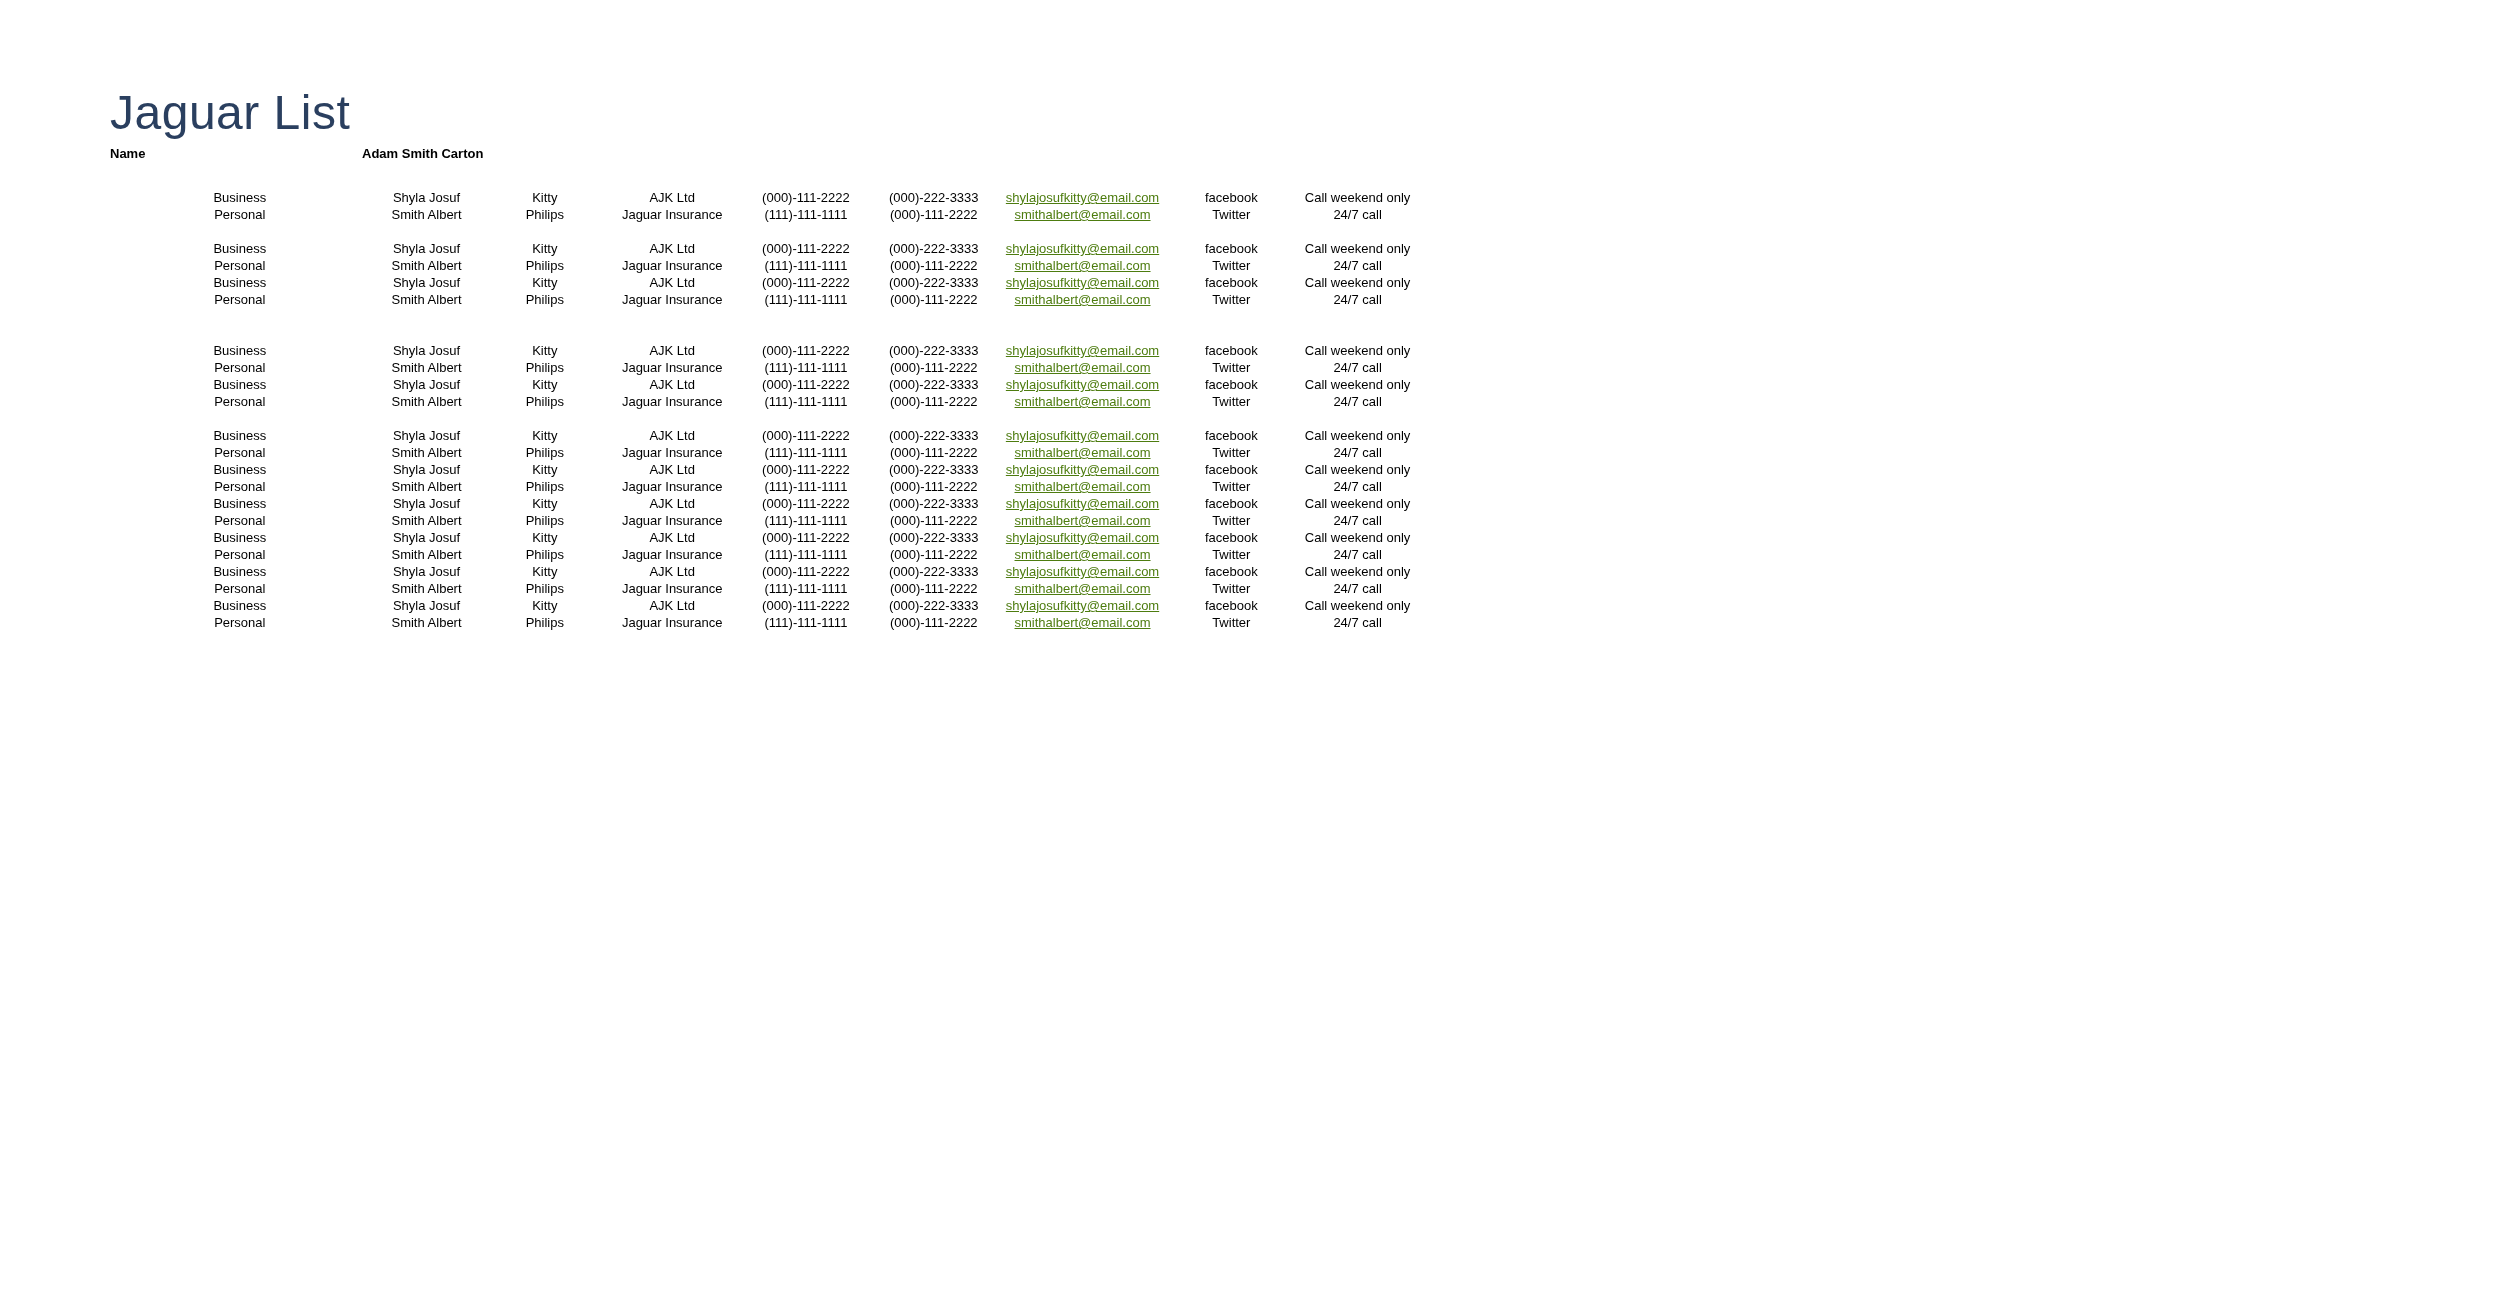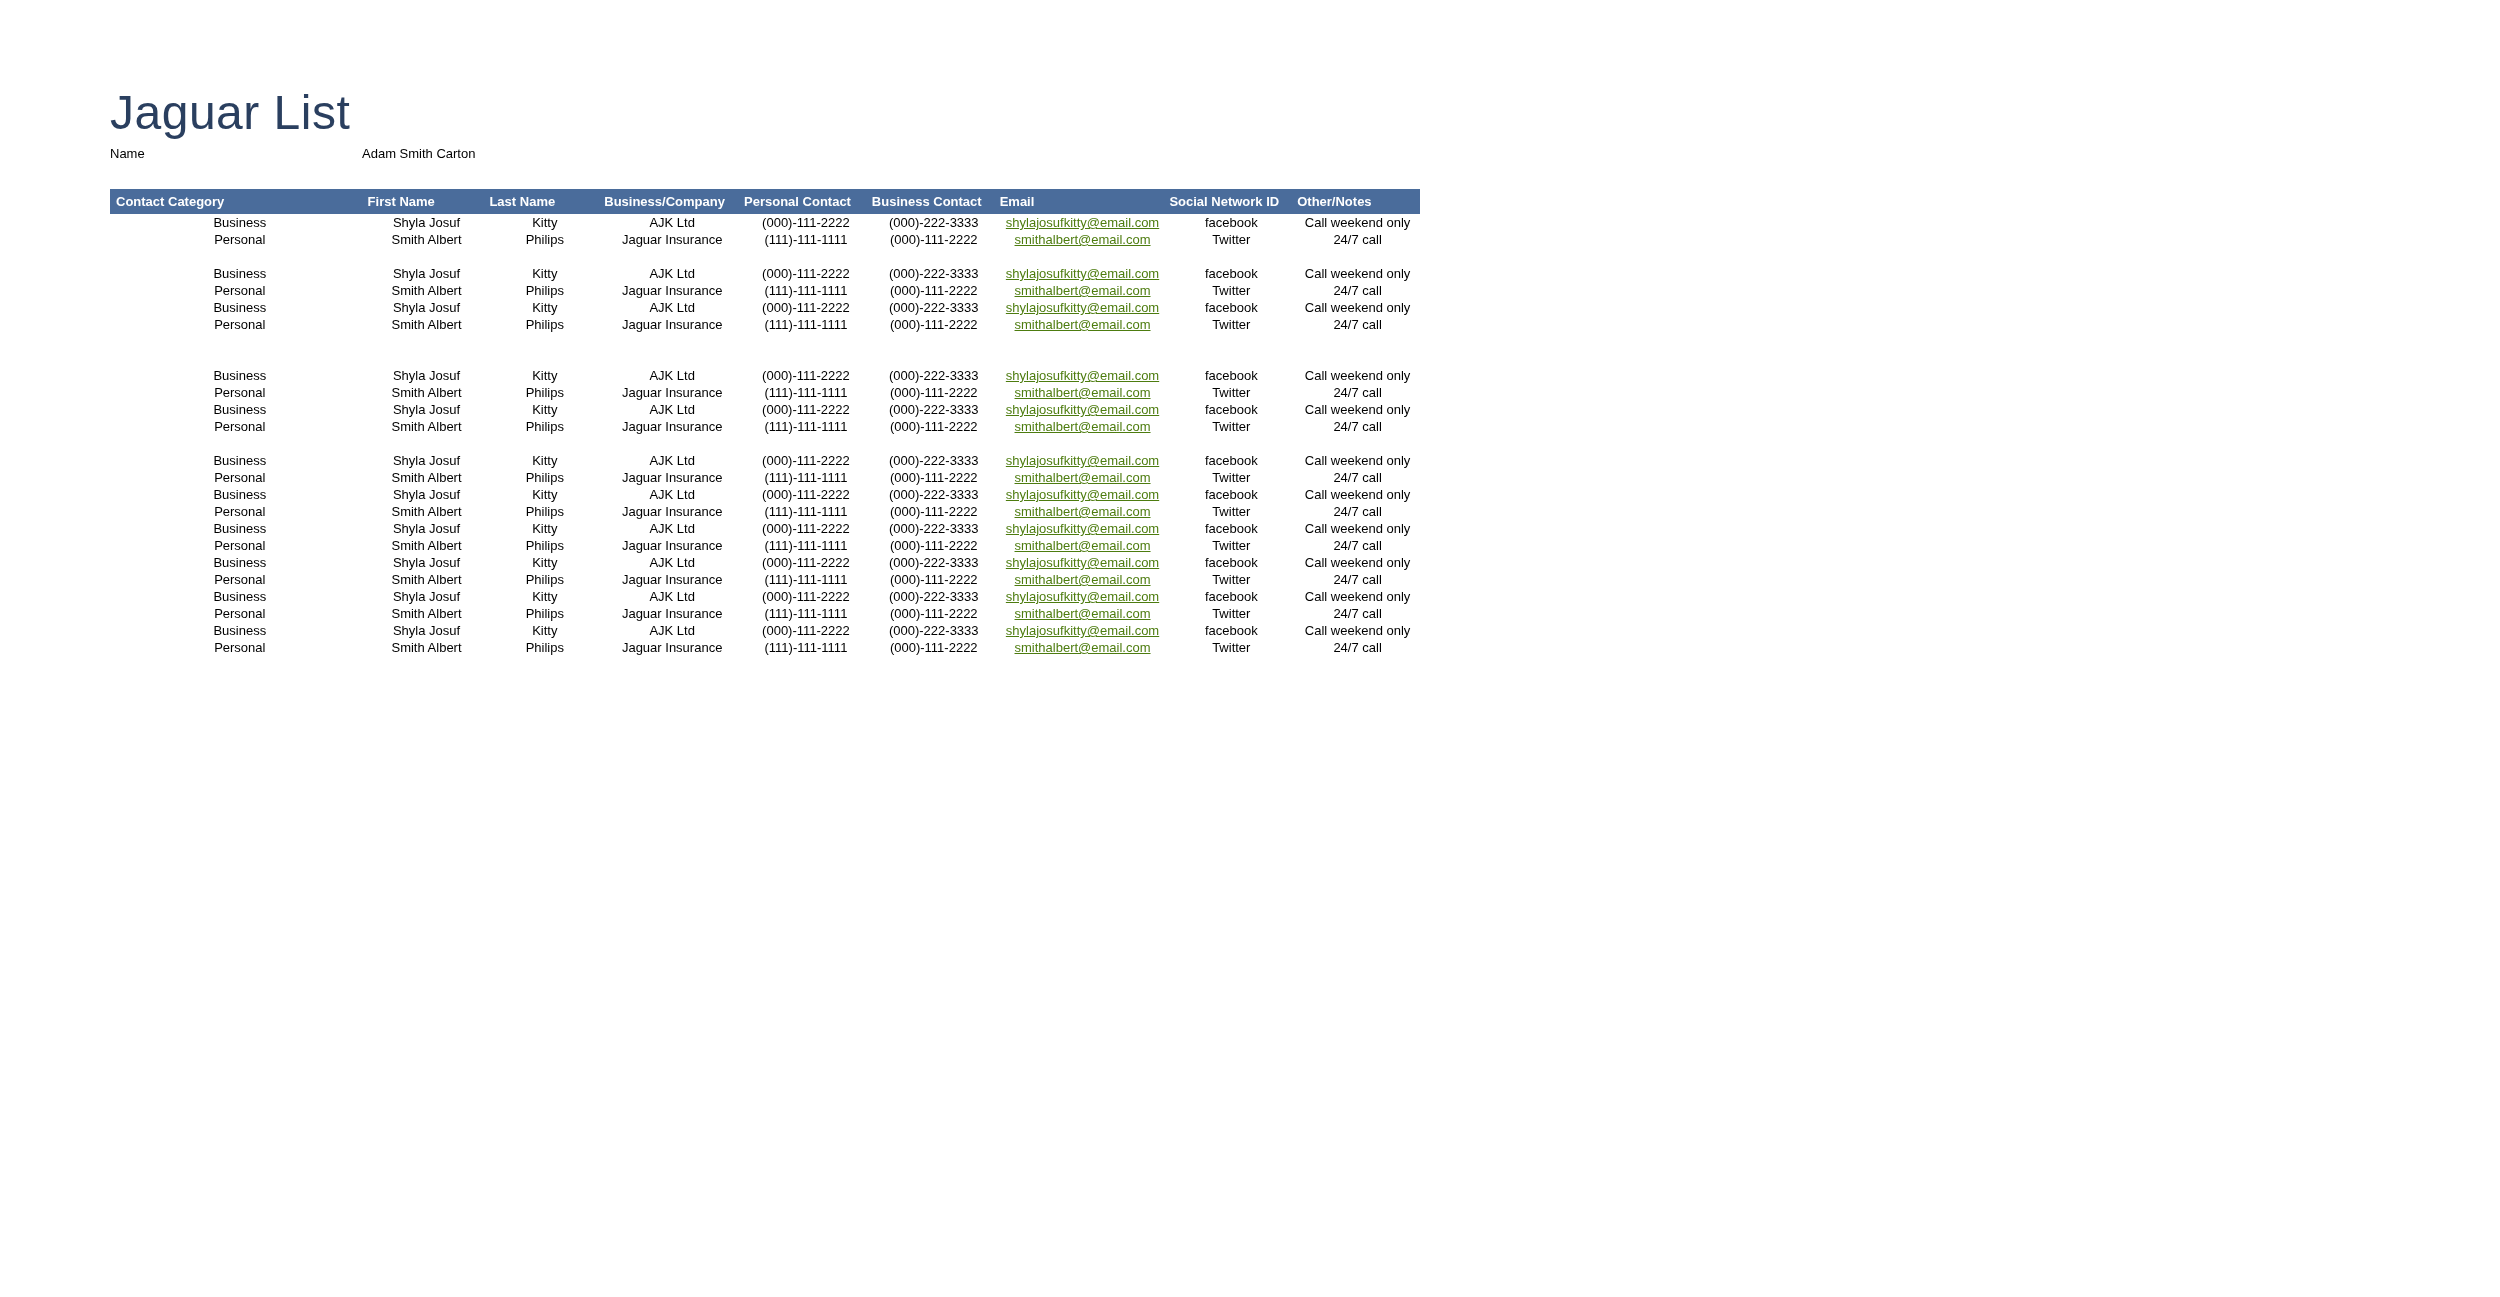--- a/index.html
+++ b/index.html
@@ -20,20 +20,21 @@
     font-weight: 300;
     color: #2a3f5f;
     letter-spacing: 0.5px;
     margin-bottom: 6px;
   }
   .meta-row {
     display: flex;
     font-size: 13px;
     color: #000;
     margin-bottom: 28px;
+    font-weight: bold;
   }
   .meta-label {
     width: 252px;
   }
   .meta-value {}
   .table {
     width: 1310px;
   }
   .thead {
     display: flex;
@@ -75,31 +76,20 @@
 <body>
 
 <div class="page">
   <div class="title">Jaguar List</div>
   <div class="meta-row">
     <div class="meta-label">Name</div>
     <div class="meta-value">Adam Smith Carton</div>
   </div>
 
   <div class="table">
-    <div class="thead">
-      <div class="c0">Contact Category</div>
-      <div class="c1">First Name</div>
-      <div class="c2">Last Name</div>
-      <div class="c3">Business/Company</div>
-      <div class="c4">Personal Contact</div>
-      <div class="c5">Business Contact</div>
-      <div class="c6">Email</div>
-      <div class="c7">Social Network ID</div>
-      <div class="c8">Other/Notes</div>
-    </div>
     <div id="tbody">
         <div class="trow">
           <div class="c0">Business</div>
           <div class="c1">Shyla Josuf</div>
           <div class="c2">Kitty</div>
           <div class="c3">AJK Ltd</div>
           <div class="c4">(000)-111-2222</div>
           <div class="c5">(000)-222-3333</div>
           <div class="c6"><a href="#">shylajosufkitty@email.com</a></div>
           <div class="c7">facebook</div>

